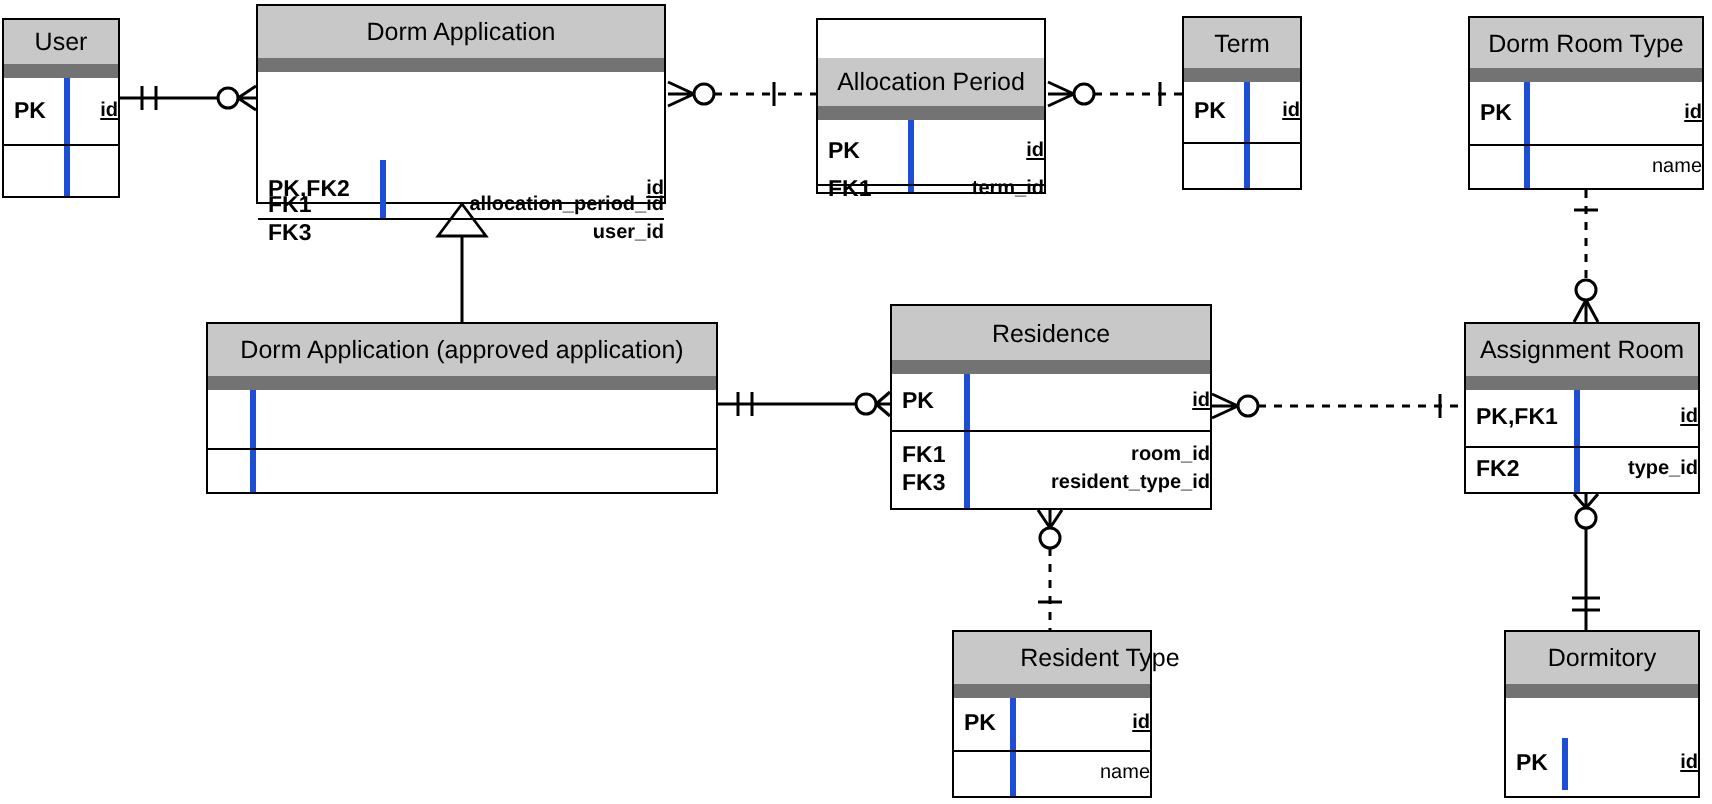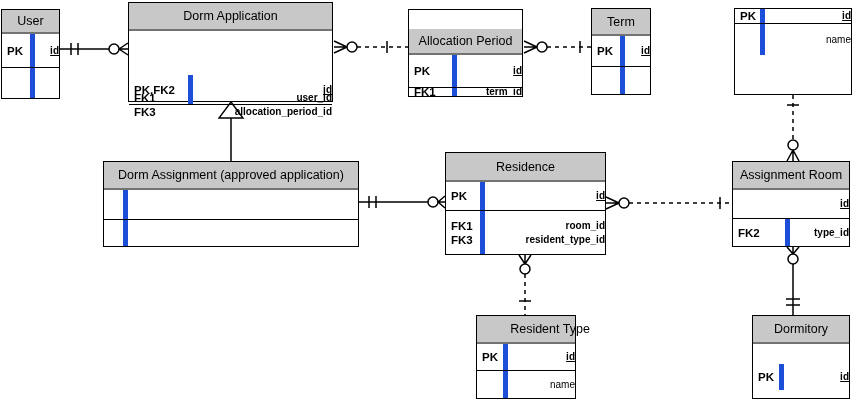--- a/index.html
+++ b/index.html
@@ -6,26 +6,26 @@
   #canvas{position:relative;width:856px;height:402px;background:#fff;overflow:hidden;
           font-family:"Liberation Sans","DejaVu Sans",sans-serif;}
   #wires{position:absolute;left:0;top:0;}
   #wires line,#wires path{stroke:#000;stroke-width:1.5;fill:none;}
   #wires circle{stroke:#000;stroke-width:1.5;fill:#fff;}
   #wires polygon{stroke:#000;stroke-width:1.4;fill:#fff;}
   #wires .dash{stroke-dasharray:4 4;}
 
   .entity{position:absolute;box-sizing:border-box;border:1px solid #000;background:#fff;
           display:flex;flex-direction:column;color:#000;}
-  .ent-header{background:#c8c8c8;border-bottom:2px solid #737373;display:flex;align-items:center;
+  .ent-header{background:#c8c8c8;border-bottom:7px solid #737373;display:flex;align-items:center;
               justify-content:center;font-size:12.5px;white-space:nowrap;}
   .ent-row{display:flex;min-height:0;}
   .ent-row + .ent-row{border-top:1px solid #000;}
   .ent-row:nth-child(3){flex:1 1 auto;}
-  .ent-key{box-sizing:border-box;border-right:5px solid #1d4ed8;display:flex;flex-direction:column;
+  .ent-key{box-sizing:border-box;border-right:3px solid #1d4ed8;display:flex;flex-direction:column;
            justify-content:center;padding-left:5px;font-weight:bold;font-size:11.5px;line-height:14px;}
   .ent-attr{flex:1;display:flex;flex-direction:column;justify-content:center;padding-left:7px;
             font-weight:bold;font-size:10px;line-height:14px;white-space:nowrap;align-items:flex-end;}
   .ent-attr .pk{text-decoration:underline;}
   .ent-attr .plain{font-weight:normal;}
 
   #e-user{left:1px;top:9px;width:59px;height:90px;}
   #e-user .ent-header{flex:0 0 22px;} #e-user .ent-row:nth-child(2){flex:0 0 33px;} #e-user .ent-key{flex:0 0 33px;}
 
   #e-dorm-application{left:128px;top:2px;width:205px;height:100px;}
@@ -142,22 +142,22 @@
         <div class="ent-attr">
           <div class="pk">id</div>
         </div>
       </div>
       <div class="ent-row">
         <div class="ent-key">
           <div>FK1</div>
           <div>FK3</div>
         </div>
         <div class="ent-attr">
+          <div>allocation_period_id</div>
           <div>user_id</div>
-          <div>allocation_period_id</div>
         </div>
       </div>
     </div>
   <div class="entity" id="e-allocation-period">
       <div class="ent-header">Allocation Period</div>
       <div class="ent-row">
         <div class="ent-key">
           <div>PK</div>
         </div>
         <div class="ent-attr">
@@ -182,37 +182,38 @@
         <div class="ent-attr">
           <div class="pk">id</div>
         </div>
       </div>
       <div class="ent-row">
         <div class="ent-key"></div>
         <div class="ent-attr"></div>
       </div>
     </div>
   <div class="entity" id="e-dorm-room-type">
+      <div class="ent-header">Dorm Room Type</div>
       <div class="ent-row">
         <div class="ent-key">
           <div>PK</div>
         </div>
         <div class="ent-attr">
           <div class="pk">id</div>
         </div>
       </div>
       <div class="ent-row">
         <div class="ent-key"></div>
         <div class="ent-attr">
           <div class="plain">name</div>
         </div>
       </div>
     </div>
   <div class="entity" id="e-dorm-assignment">
-      <div class="ent-header">Dorm Assignment (approved application)</div>
+      <div class="ent-header">Dorm Application (approved application)</div>
       <div class="ent-row">
         <div class="ent-key"></div>
         <div class="ent-attr"></div>
       </div>
       <div class="ent-row">
         <div class="ent-key"></div>
         <div class="ent-attr"></div>
       </div>
     </div>
   <div class="entity" id="e-residence">
@@ -232,20 +233,23 @@
         </div>
         <div class="ent-attr">
           <div>room_id</div>
           <div>resident_type_id</div>
         </div>
       </div>
     </div>
   <div class="entity" id="e-dormitory-room">
       <div class="ent-header">Assignment Room</div>
       <div class="ent-row">
+        <div class="ent-key">
+          <div>PK,FK1</div>
+        </div>
         <div class="ent-attr">
           <div class="pk">id</div>
         </div>
       </div>
       <div class="ent-row">
         <div class="ent-key">
           <div>FK2</div>
         </div>
         <div class="ent-attr">
           <div>type_id</div>

